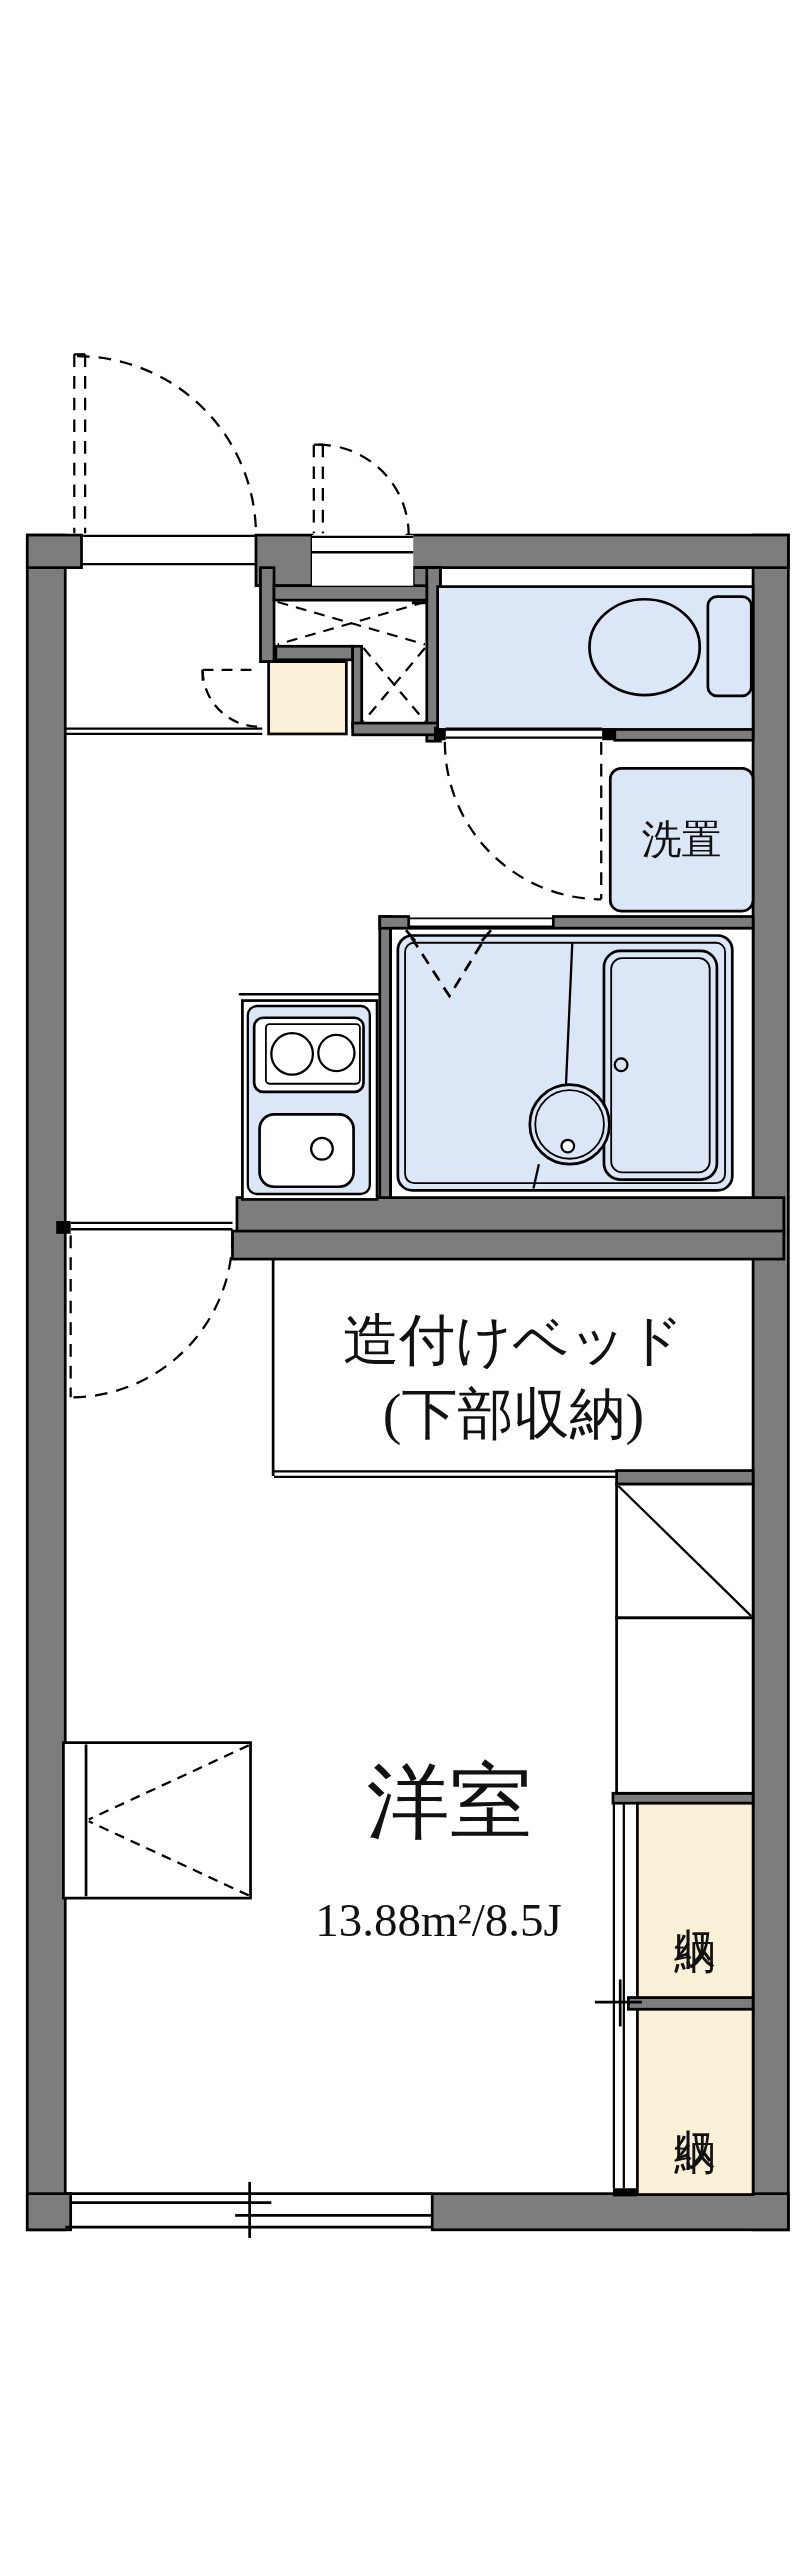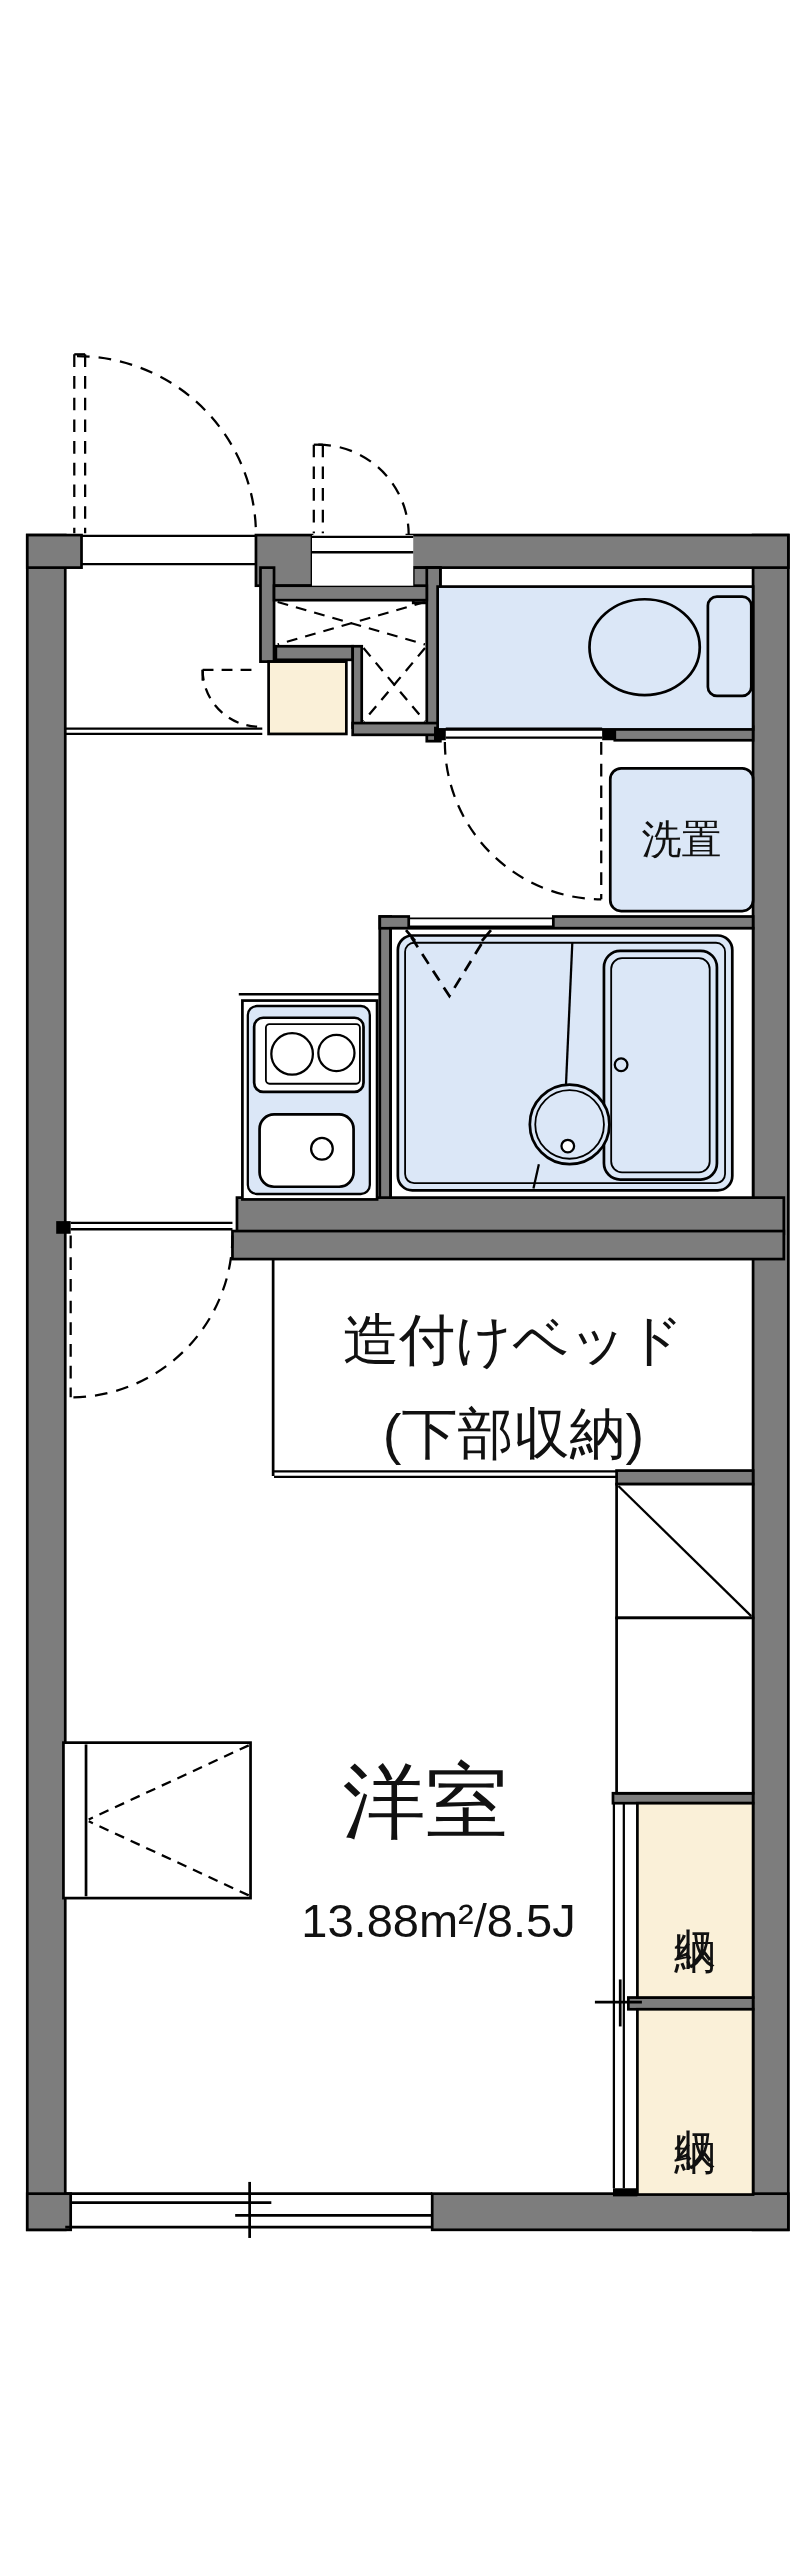--- a/index.html
+++ b/index.html
@@ -1,21 +1,21 @@
 <!DOCTYPE html>
 <html style="--wall: #7d7d7d; --wet-area: #dbe7f7; --storage-area: #faf0d8; --outline: #000000; --background: #ffffff;font-size:14.5px"><head>
 <meta charset="utf-8">
 <style>
   :root{
     --wall:#7d7d7d; --wet-area:#dbe7f7; --storage-area:#faf0d8;
     --outline:#000000; --background:#ffffff;
   }
   html,body{margin:0;padding:0;background:var(--background);}
   .page{position:relative;width:812px;height:2576px;background:var(--background);
-        overflow:hidden;font-family:Liberation Sans, sans-serif;}
+        overflow:hidden;font-family:Liberation Serif, serif;}
   .plan-svg{position:absolute;left:0;top:0;}
   .lbl{position:absolute;display:flex;align-items:center;justify-content:center;
        color:#111;white-space:nowrap;}
   .lbl-v{writing-mode:vertical-rl;text-orientation:upright;letter-spacing:5.4px;}
 </style>
 </head>
 <body>
 
 <div class="page">
 
@@ -200,23 +200,23 @@
   <g stroke="#000" stroke-width="2.5" stroke-dasharray="14 10" fill="none">
     <line x1="78" y1="1367" x2="78" y2="1546"></line>
     <path d="M 257 1367 A 179 179 0 0 1 78 1546"></path>
   </g>
 </svg>
 
 <div class="lbl" style="left:610px;top:768px;width:143px;height:143px;font-size:40px;">洗置</div>
 
 <div class="lbl" style="left:277px;top:1309px;width:473px;height:63px;font-size:56px;">造付けベッド</div>
 
-<div class="lbl" style="left:277px;top:1383px;width:473px;height:63px;font-size:56px;margin-top:20px;">(下部収納)</div>
-
-<div class="lbl" style="left:204px;top:1758px;width:443px;height:90px;font-size:83px;">洋室</div>
+<div class="lbl" style="left:277px;top:1383px;width:473px;height:63px;font-size:56px;">(下部収納)</div>
+
+<div class="lbl" style="left:228px;top:1758px;width:443px;height:90px;font-size:83px;">洋室</div>
 
 <div class="lbl" style="left:217px;top:1846px;width:443px;height:56px;font-size:47px;margin-top:46px;">13.88m²/8.5J</div>
 
 <div class="lbl lbl-v" style="left:637px;top:1803px;width:116px;height:194px;font-size:42px;">収納</div>
 
 <div class="lbl lbl-v" style="left:637px;top:2009px;width:116px;height:185px;font-size:42px;">収納</div>
 
 </div>
 
 

